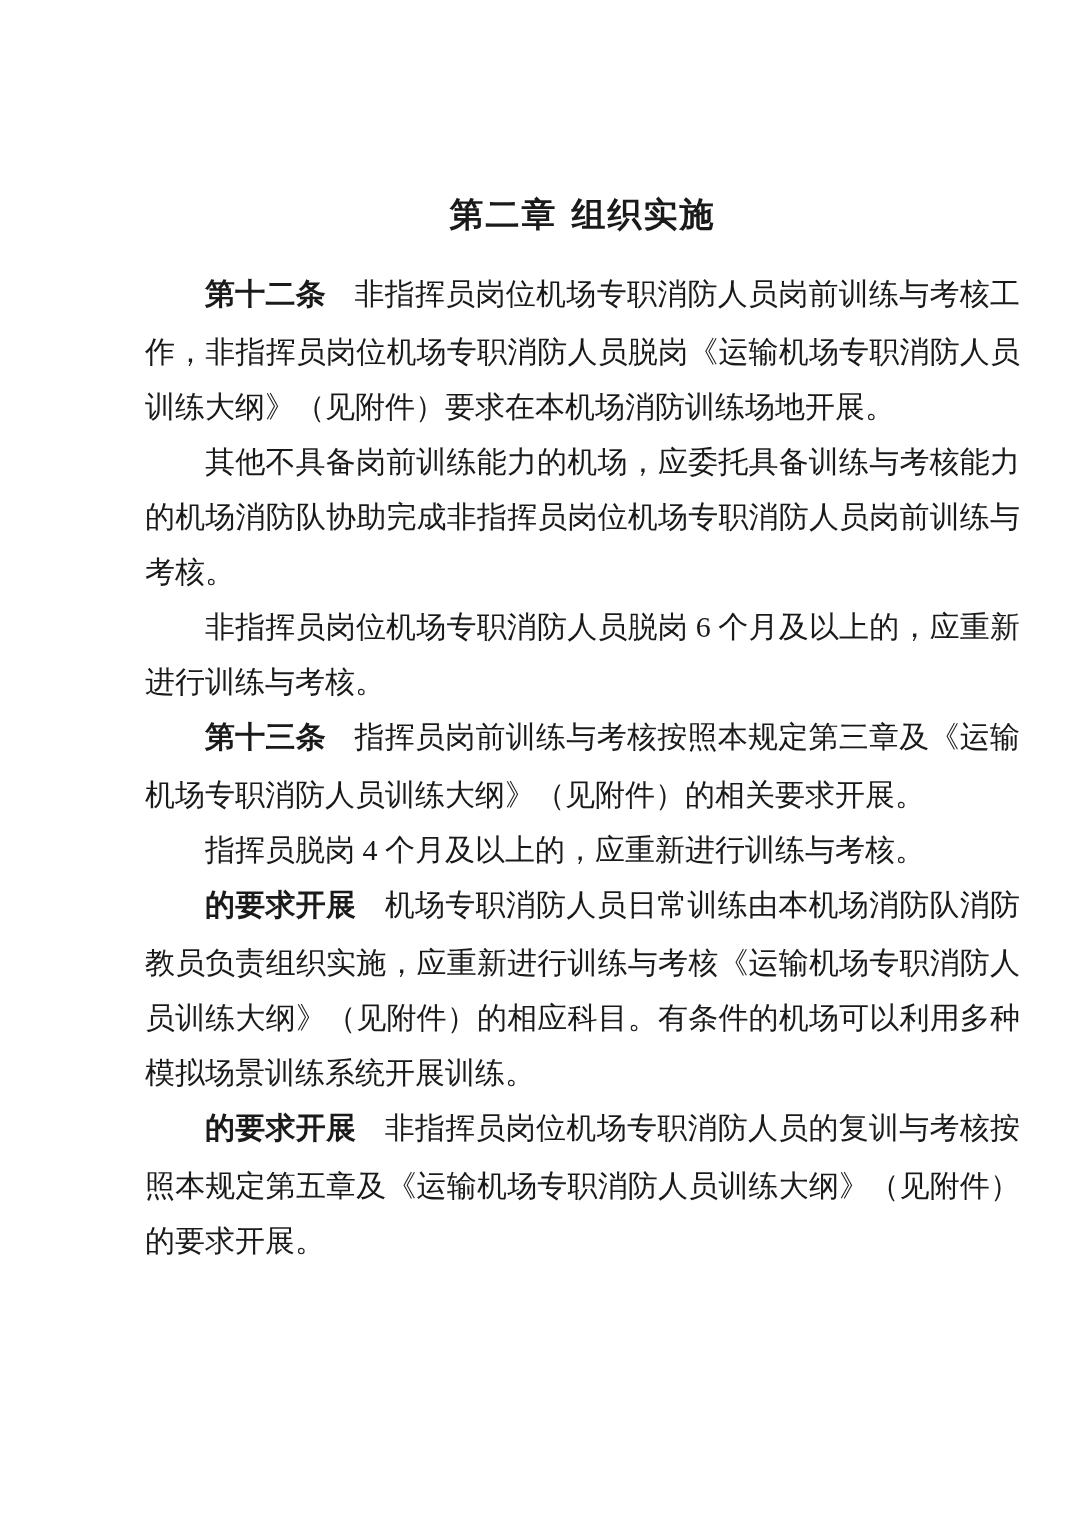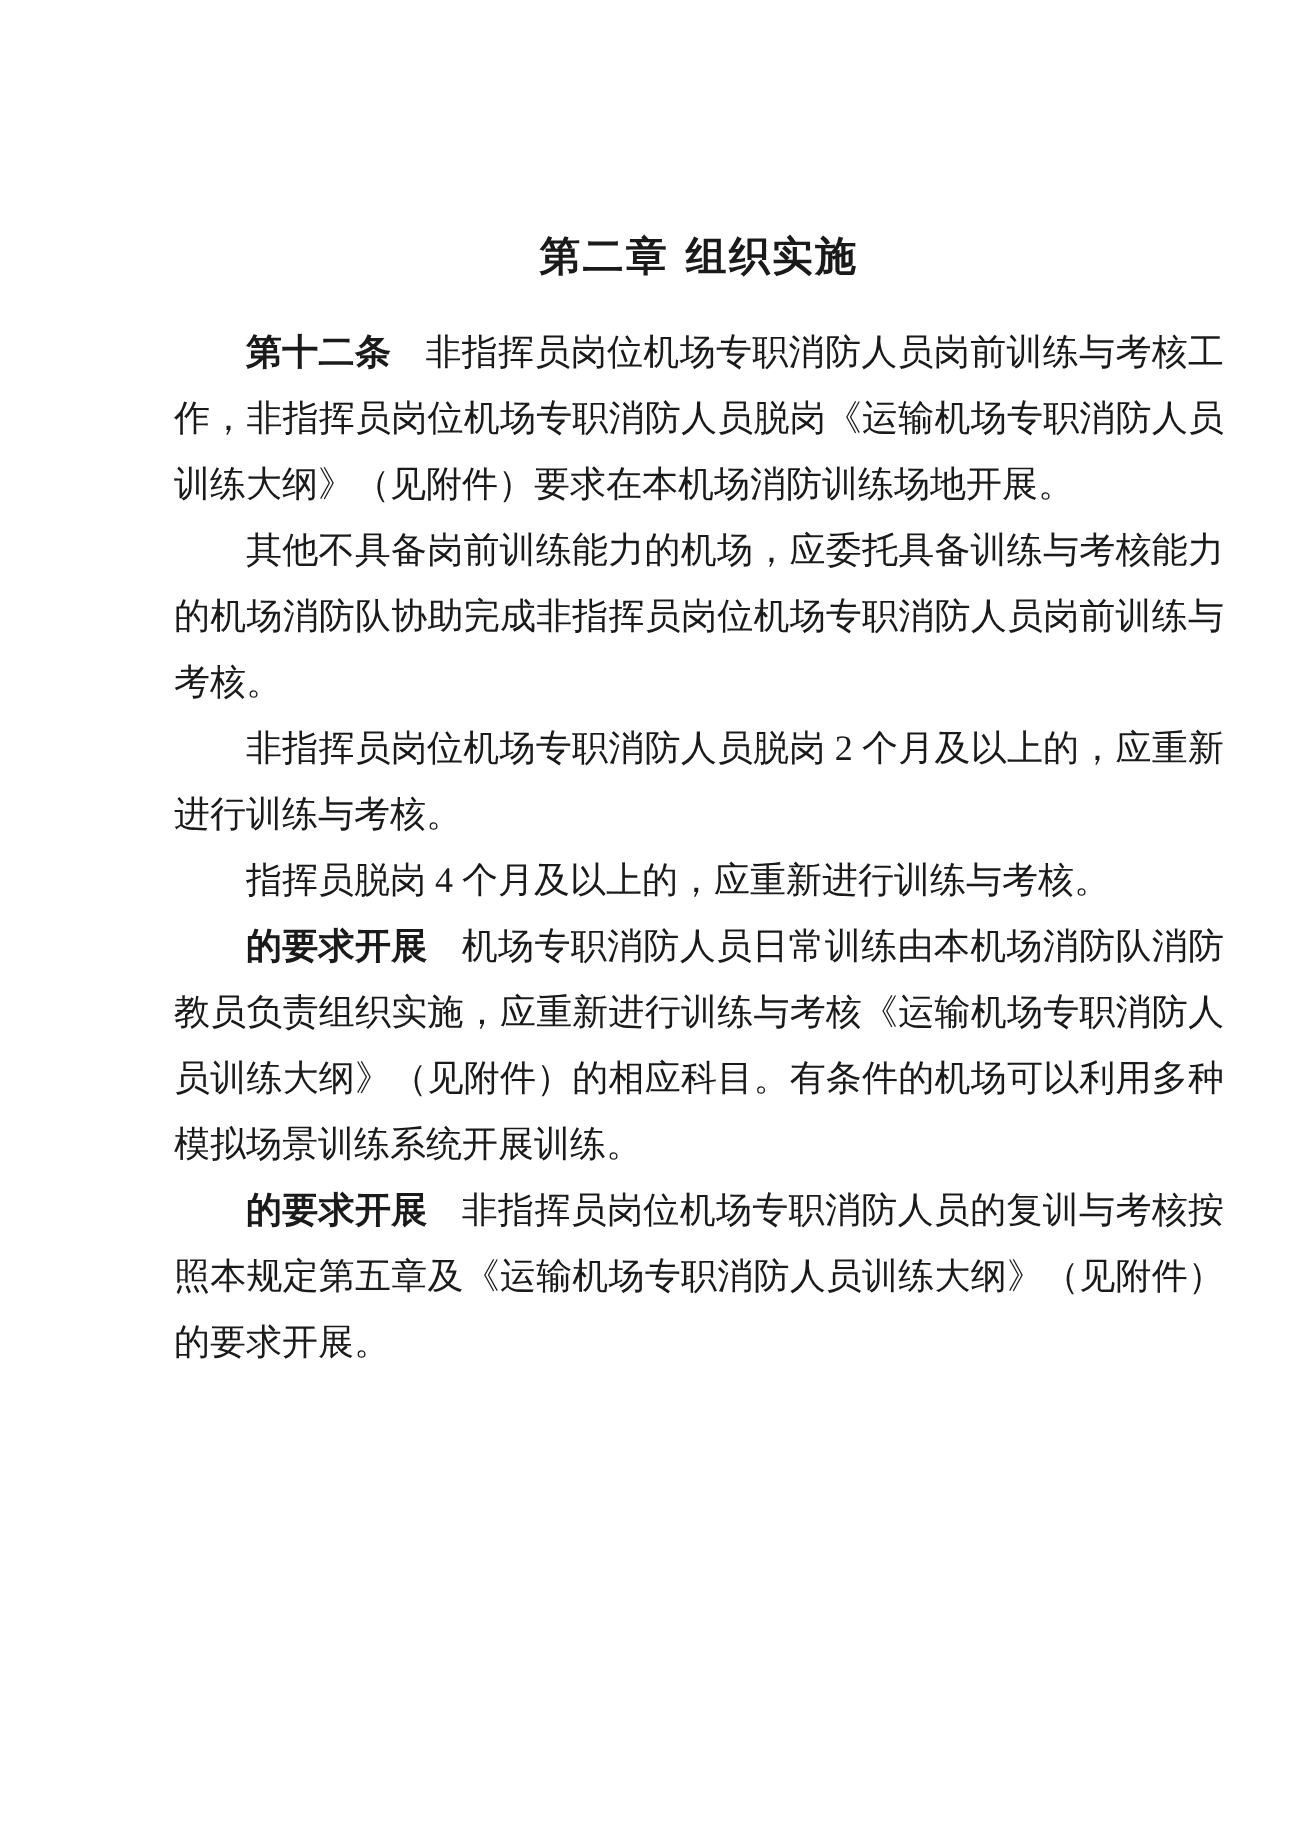--- a/index.html
+++ b/index.html
@@ -27,44 +27,47 @@
     margin: 0;
     font-size: 30px;
     line-height: 55px;
     text-align: justify;
     text-justify: inter-character;
     text-indent: 2em;
     word-break: break-all;
   }
   .article-lead {
     font-weight: bold;
-    font-family: Liberation Serif, serif;
+    font-family: Liberation Mono, monospace;
     margin-right: 0.95em;
   }
 </style>
 </head>
 <body>
 
 <div class="page">
 
   <h1 class="chapter-title">第二章 组织实施</h1>
 
   <p class="para">
     <span class="article-lead">第十二条</span><span>非指挥员岗位机场专职消防人员岗前训练与考核工作，非指挥员岗位机场专职消防人员脱岗《运输机场专职消防人员训练大纲》（见附件）要求在本机场消防训练场地开展。</span>
   </p>
 
 
   <p class="para">
     <span>其他不具备岗前训练能力的机场，应委托具备训练与考核能力的机场消防队协助完成非指挥员岗位机场专职消防人员岗前训练与考核。</span>
   </p>
 
   <p class="para">
-    <span>非指挥员岗位机场专职消防人员脱岗 2 个月及以上的，应重新进行训练与考核。</span>
+    <span>非指挥员岗位机场专职消防人员脱岗 6 个月及以上的，应重新进行训练与考核。</span>
   </p>
 
+  <p class="para">
+    <span class="article-lead">第十三条</span><span>指挥员岗前训练与考核按照本规定第三章及《运输机场专职消防人员训练大纲》（见附件）的相关要求开展。</span>
+  </p>
 
   <p class="para">
     <span>指挥员脱岗 4 个月及以上的，应重新进行训练与考核。</span>
   </p>
 
   <p class="para">
     <span class="article-lead">的要求开展</span><span>机场专职消防人员日常训练由本机场消防队消防教员负责组织实施，应重新进行训练与考核《运输机场专职消防人员训练大纲》（见附件）的相应科目。有条件的机场可以利用多种模拟场景训练系统开展训练。</span>
   </p>
 
   <p class="para">

